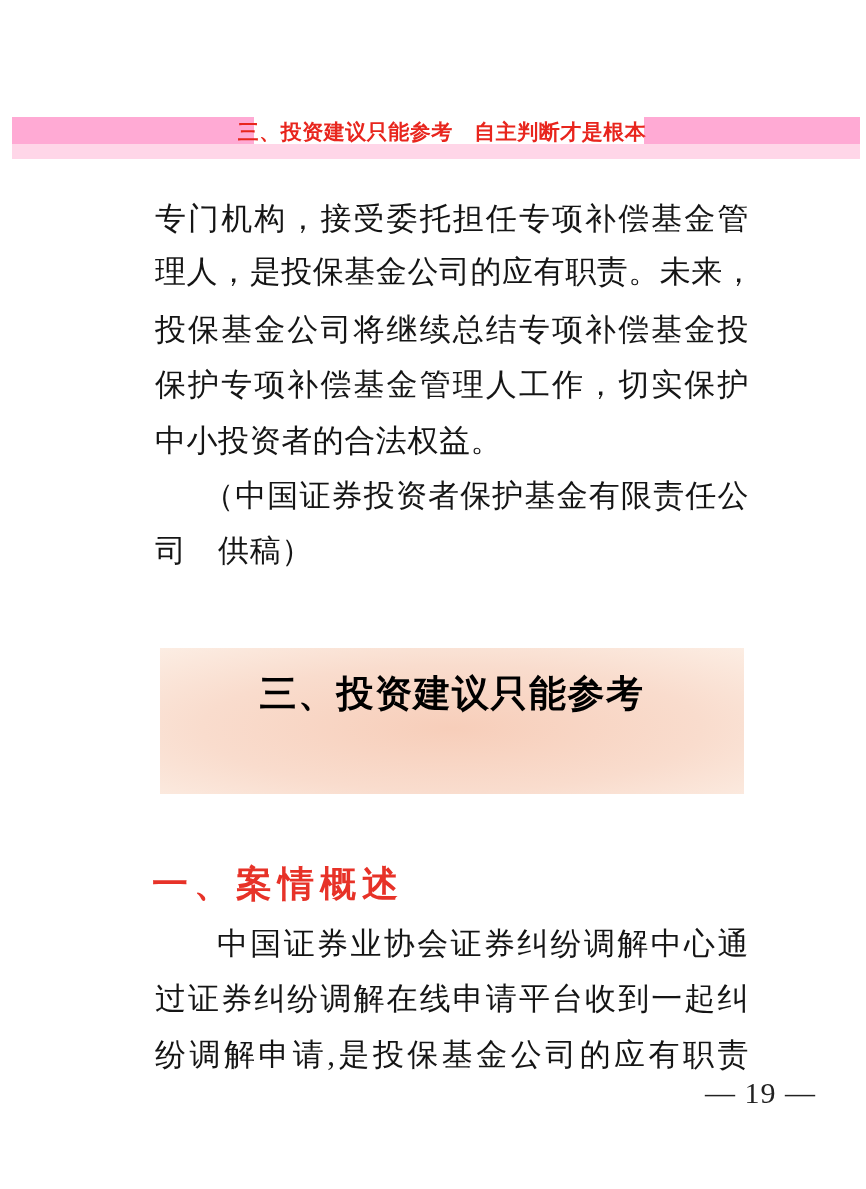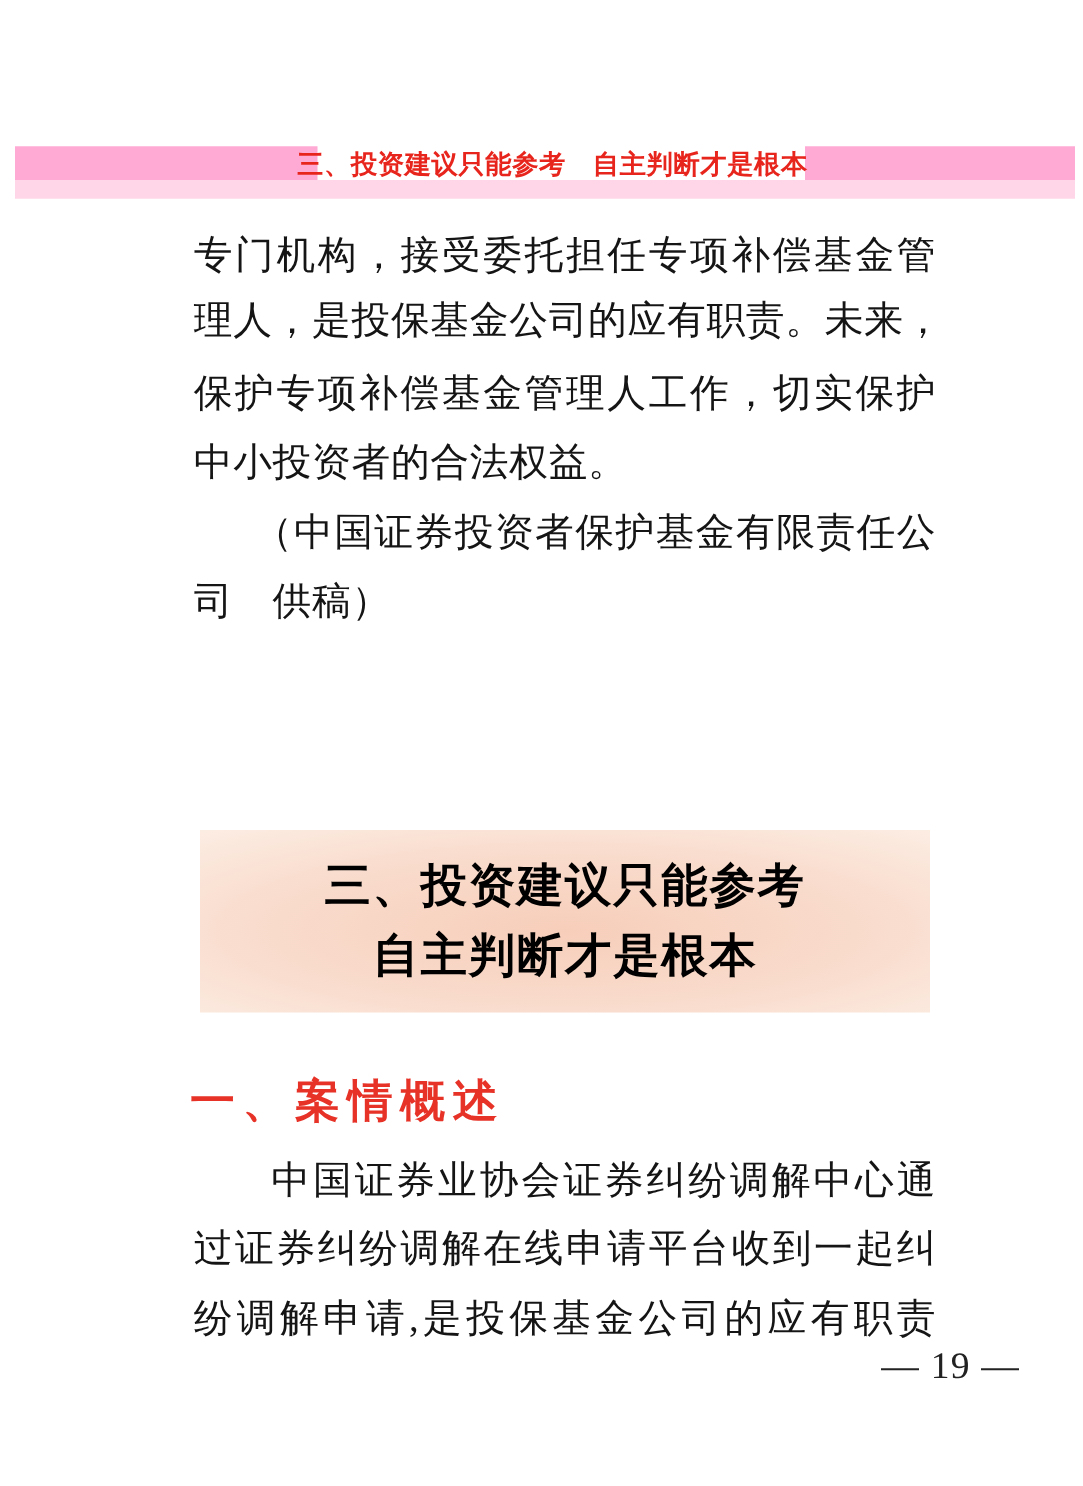--- a/index.html
+++ b/index.html
@@ -26,49 +26,49 @@
   .bar-right{position:absolute;left:632px;right:0;top:105px;height:27px;background:var(--bar-pink);}
   .running-title{
     position:absolute;left:0;right:0;top:103px;height:34px;line-height:34px;
     text-align:center;
     font-family:"Liberation Sans", sans-serif;
     font-weight:700;font-size:21px;letter-spacing:0.5px;
     color:var(--header-red);
   }
   
   .textcol{position:absolute;left:140px;width:600px;}
-  .p1{top:163px;}
+  .p1{top:178px;}
   .p2{top:903px;}
   .bl{
     height:52.4px;line-height:52.4px;
     font-size:31px;letter-spacing:0.55px;
     text-align:justify;text-align-last:justify;text-justify:inter-character;
     color:var(--ink);
   }
   .bl.nowrap{white-space:nowrap;text-align:left;text-align-last:left;font-family:Liberation Mono, monospace;}
   .bl.short{text-align:center;text-align-last:left;}
   .bl.hang{padding-left:48px;}
   .bl.ind2{text-indent:62px;}
   
   .title-block{
-    position:absolute;left:148px;top:652px;width:584px;height:146px;
+    position:absolute;left:148px;top:636px;width:584px;height:146px;
     padding-top:16px;
     background:radial-gradient(ellipse 95% 95% at 50% 55%,
       var(--title-peach) 0%, #f9dccd 45%, #fcede3 78%, #fffaf7 100%);
     text-align:center;
   }
   .title-line{
     font-family:"Liberation Serif", serif;
     font-weight:700;font-size:37px;line-height:53px;letter-spacing:1.5px;
     color:#000000;
   }
   
   .heading1{
     position:absolute;left:140px;top:850px;height:44px;line-height:44px;
-    font-family:Liberation Mono, monospace;
+    font-family:Liberation Serif, serif;
     font-weight:700;font-size:36px;letter-spacing:6px;
     color:var(--heading-red);
   }
   
   .page-number{
     position:absolute;left:693px;top:1066px;
     font-family:"Liberation Serif", serif;
     font-size:30px;line-height:30px;letter-spacing:1px;
     color:#222222;
   }
@@ -81,29 +81,29 @@
   <div>
     <div class="band"></div>
     <div class="bar-left"></div>
     <div class="bar-right"></div>
     <div class="running-title">三、投资建议只能参考　自主判断才是根本</div>
   </div>
 
   <div class="textcol p1">
     <div class="bl">专门机构，接受委托担任专项补偿基金管</div>
     <div class="bl nowrap">理人，是投保基金公司的应有职责。未来，</div>
+    <div class="bl">投保基金公司将继续总结专项补偿基金投</div>
     <div class="bl">保护专项补偿基金管理人工作，切实保护</div>
     <div class="bl short">中小投资者的合法权益。</div>
     <div class="bl hang">（中国证券投资者保护基金有限责任公</div>
     <div class="bl short">司　供稿）</div>
   </div>
 
   <div class="title-block">
     <div class="title-line">三、投资建议只能参考</div>
-    <div class="title-line">自主判断才是根本</div>
   </div>
 
   <div class="heading1">一、案情概述</div>
 
   <div class="textcol p2">
     <div class="bl ind2">中国证券业协会证券纠纷调解中心通</div>
     <div class="bl">过证券纠纷调解在线申请平台收到一起纠</div>
     <div class="bl">纷调解申请,是投保基金公司的应有职责</div>
   </div>
 

